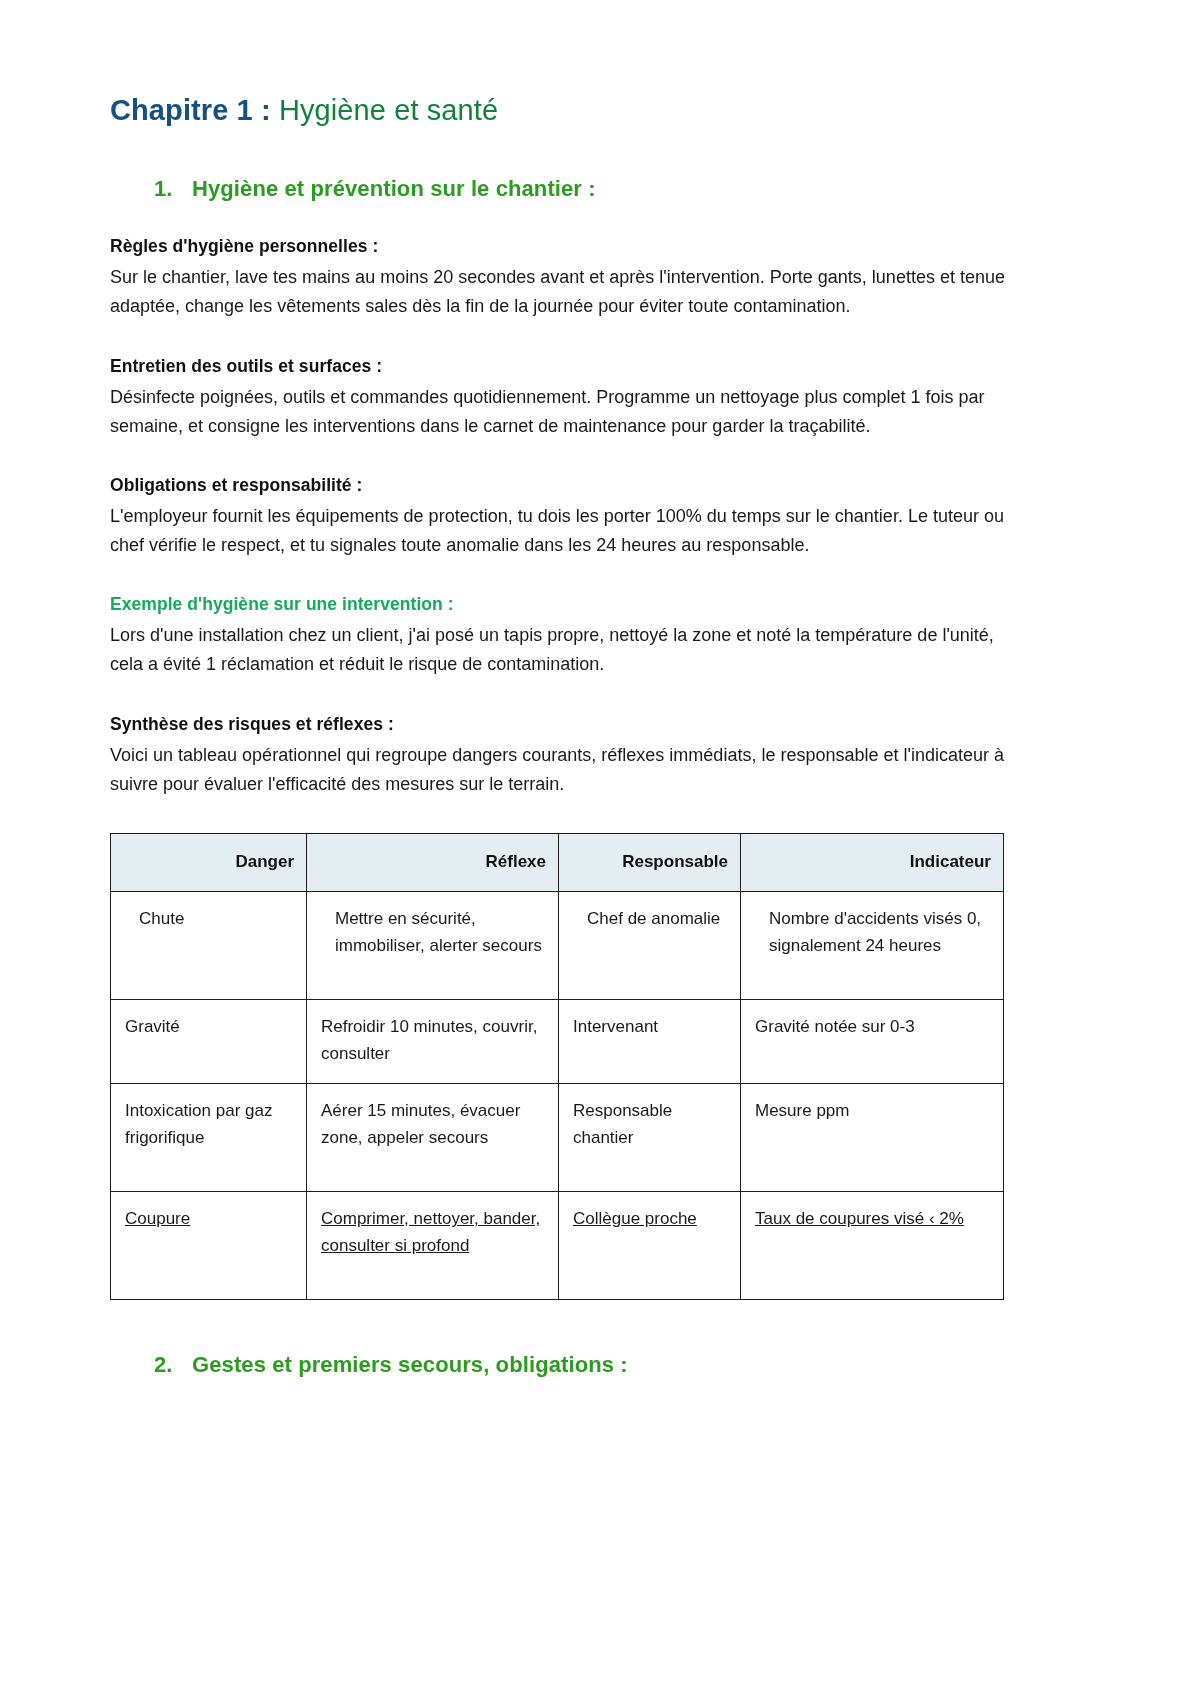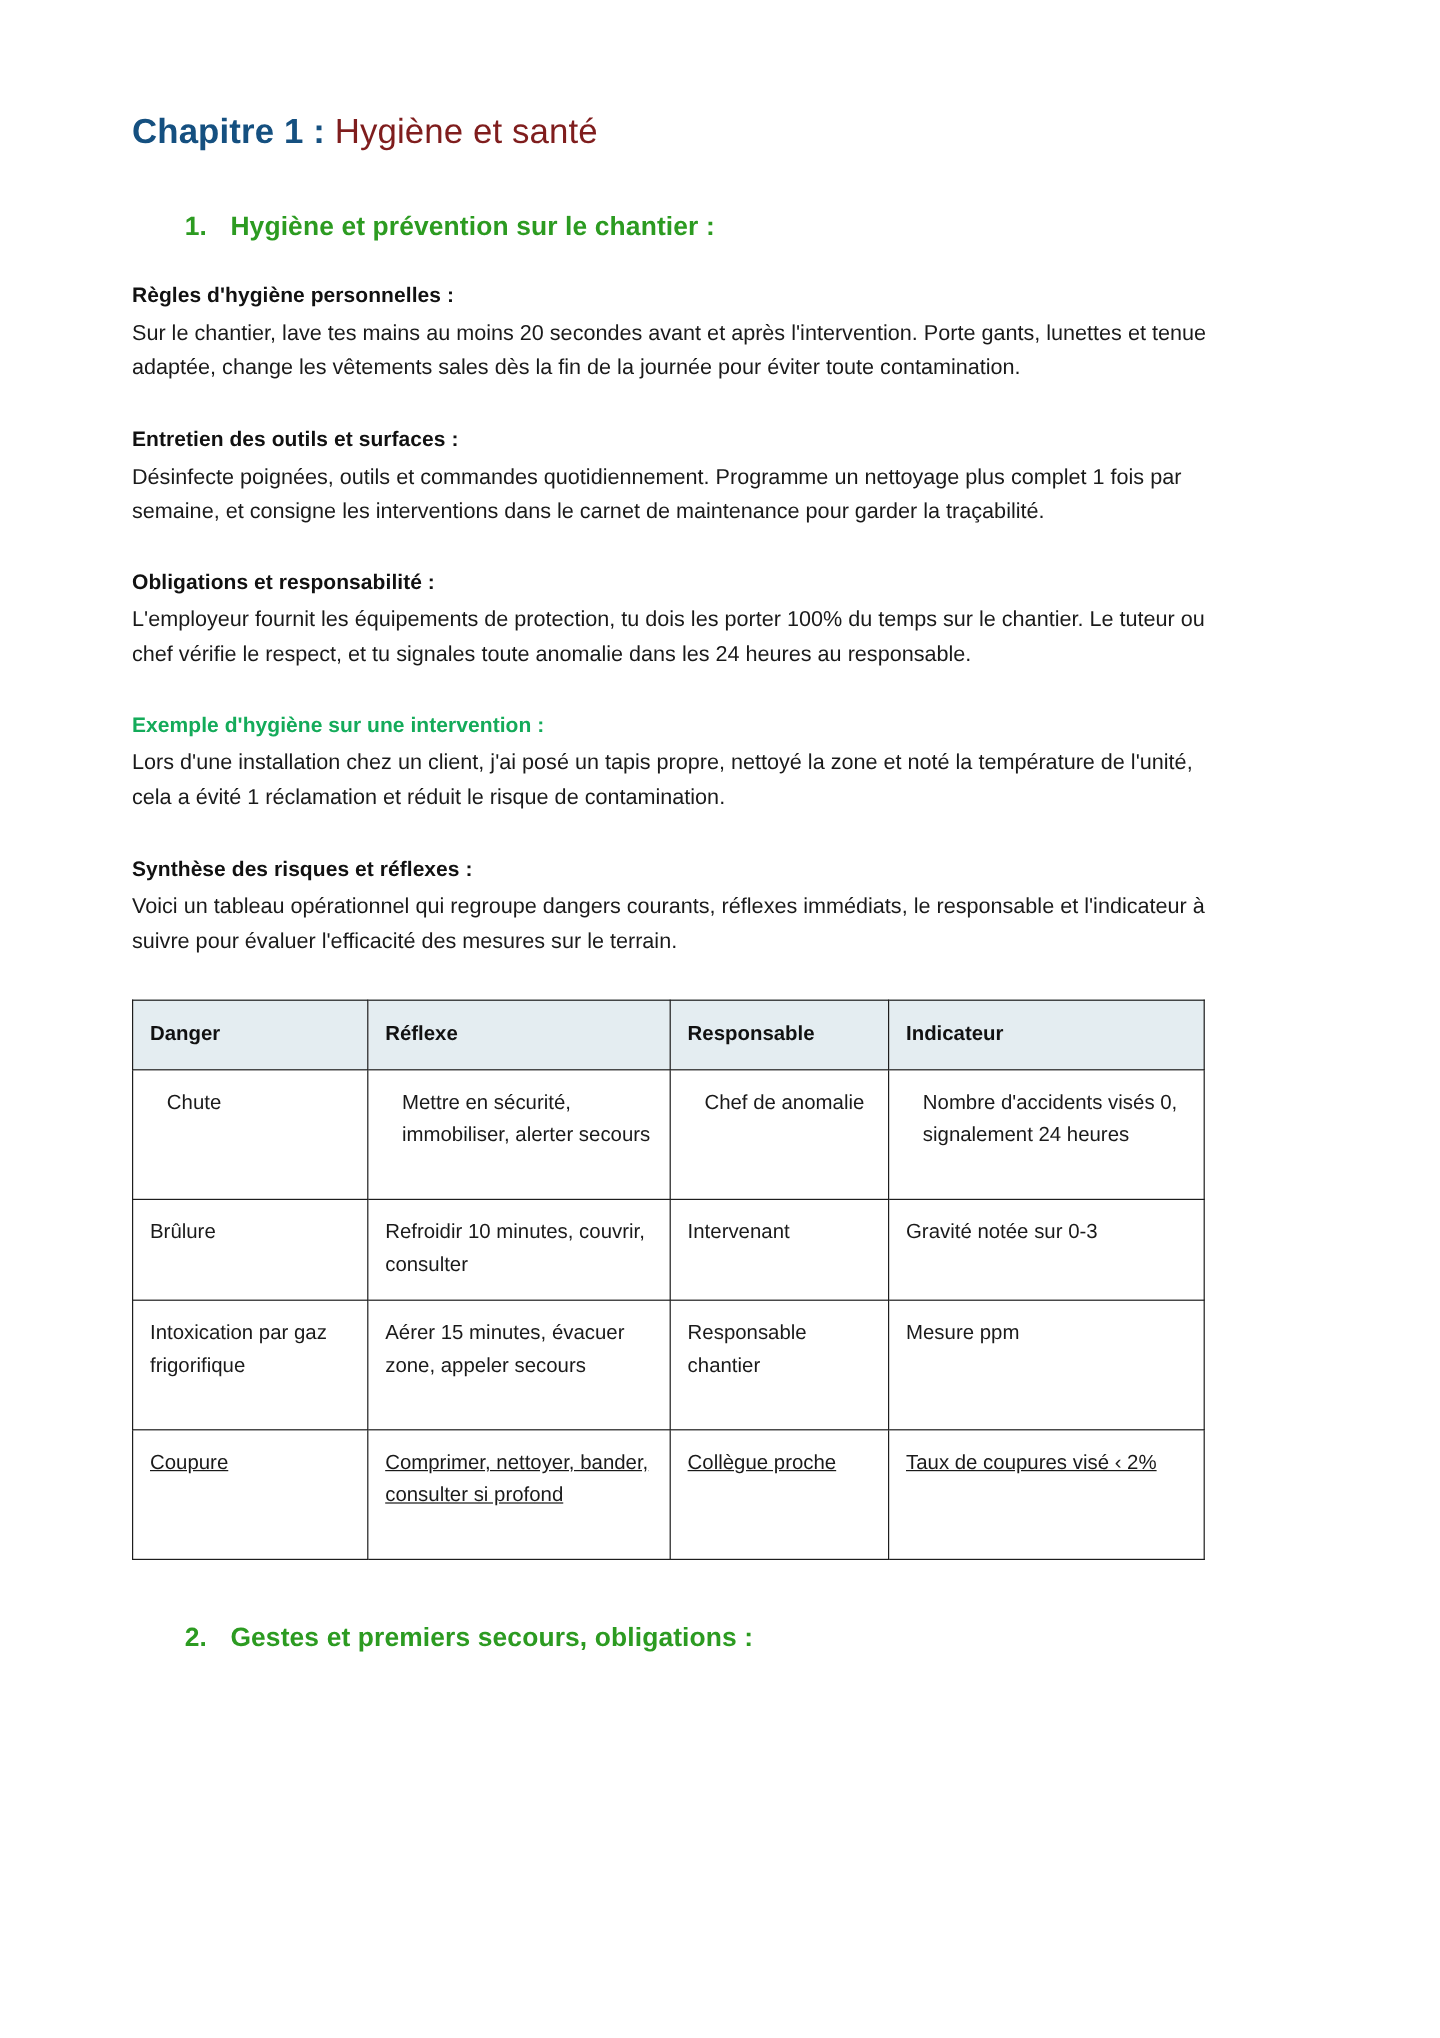--- a/index.html
+++ b/index.html
@@ -29,21 +29,21 @@
     letter-spacing: 0.1px;
     margin: 0 0 48px 0;
     line-height: 1.25;
   }
   .chapter-title .strong {
     font-weight: 700;
     color: #155080;
   }
   .chapter-title .light {
     font-weight: 400;
-    color: #7f1d1d;
+    color: #15803d;
   }
 
   
   .section-heading {
     display: flex;
     align-items: baseline;
     gap: 16px;
     color: #2c9b21;
     font-weight: 700;
     font-size: 22px;
@@ -91,21 +91,21 @@
   .risk-table td {
     border: 1.5px solid #1d1d1d;
     vertical-align: top;
     padding: 14px 12px 16px 14px;
     font-size: 17px;
     line-height: 1.58;
     color: #1a1a1a;
   }
   .risk-table thead th {
     background: #e4edf1;
-    text-align: left;
+    text-align: right;
     font-weight: 700;
     padding-top: 15px;
     padding-bottom: 15px;
     font-size: 17px;
     color: #111111;
   }
   .risk-table col.c1 { width: 196px; }
   .risk-table col.c2 { width: 252px; }
   .risk-table col.c3 { width: 182px; }
   .risk-table col.c4 { width: 263px; }
@@ -171,21 +171,21 @@
       </tr>
     </thead>
     <tbody>
       <tr class="row-h-1">
         <td>Chute</td>
         <td>Mettre en sécurité, immobiliser, alerter secours</td>
         <td>Chef de anomalie</td>
         <td>Nombre d'accidents visés 0, signalement 24 heures</td>
       </tr>
       <tr class="row-h-2">
-        <td>Brûlure</td>
+        <td>Gravité</td>
         <td>Refroidir 10 minutes, couvrir, consulter</td>
         <td>Intervenant</td>
         <td>Gravité notée sur 0-3</td>
       </tr>
       <tr class="row-h-3">
         <td>Intoxication par gaz frigorifique</td>
         <td>Aérer 15 minutes, évacuer zone, appeler secours</td>
         <td>Responsable chantier</td>
         <td>Mesure ppm</td>
       </tr>

